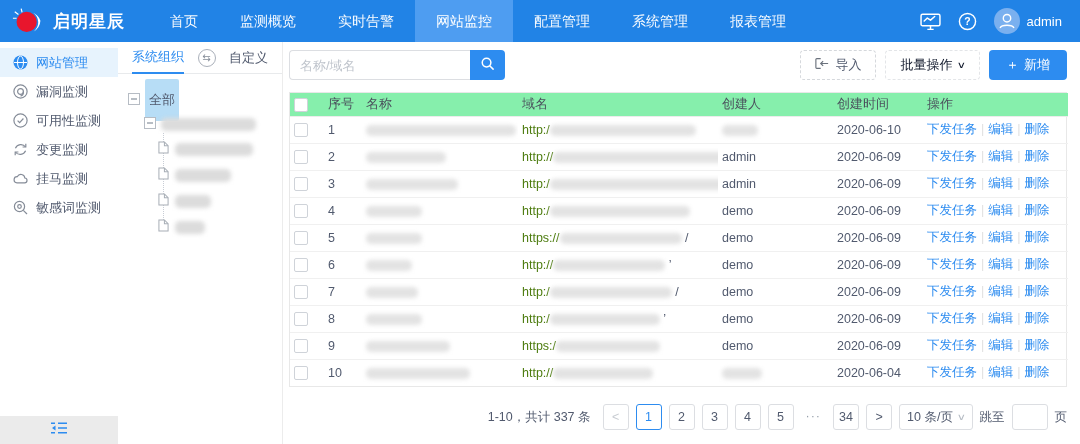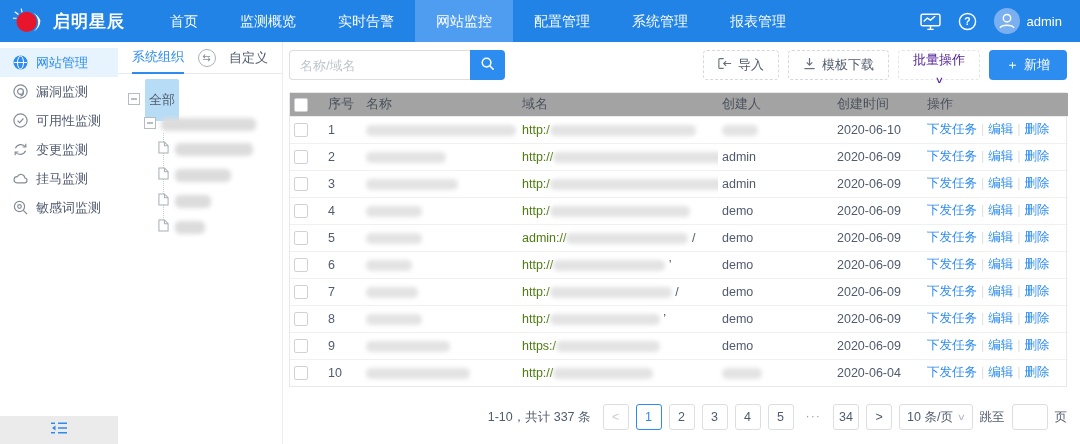--- a/index.html
+++ b/index.html
@@ -48,28 +48,28 @@
 
   
   .main { position:absolute; top:42px; left:283px; right:0; bottom:0; background:#fff; padding:8px 13px 0 6px; }
   .toolbar { display:flex; align-items:center; height:30px; }
   .search-group { display:flex;align-items:flex-end; }
   .search-input { width:181px; height:30px; border:1px solid #dcdee2; border-right:none; border-radius:4px 0 0 4px; padding:0 10px; font-size:13px; color:#515a6e; outline:none; font-family:inherit; }
   .search-input::placeholder { color:#bfc4cc; }
   .search-btn { width:35px; height:30px; background:#2d8cf0; border:none; border-radius:0 4px 4px 0; display:flex; align-items:center; justify-content:center; cursor:pointer; }
   .tool-right { margin-left:auto; display:flex; align-items:center; gap:9px; }
   .btn-dashed { height:30px; padding:0 14px; background:#fff; border:1px dashed #d5d8dc; border-radius:4px; font-size:13px; color:#515a6e; display:flex; align-items:center; gap:6px; cursor:pointer; font-family:inherit; }
-  .btn-dashed.disabled { color:#4c1d95; border-color:#e3e5e8; cursor:default;flex-direction:column; }
+  .btn-dashed.disabled { color:#0f172a; border-color:#e3e5e8; cursor:default; }
   .btn-primary { height:30px; padding:0 17px; background:#2d8cf0; border:none; border-radius:4px; font-size:13px; color:#fff; display:flex; align-items:center; gap:5px; cursor:pointer; font-family:inherit; }
   .chev { font-size:9px; transform:scaleX(1.4); display:inline-block; }
 
   
   .tbl-wrap { margin-top:12px; border:1px solid #e8e8e8; }
   table.grid { width:100%; border-collapse:collapse; table-layout:fixed; }
-  table.grid thead th { background:#a3a3a3; height:23px; font-size:13px; font-weight:500; color:#4a505c; text-align:left; border-bottom:1px solid #ececec; padding:0 4px; white-space:nowrap; }
+  table.grid thead th { background:#86efac; height:23px; font-size:13px; font-weight:500; color:#4a505c; text-align:left; border-bottom:1px solid #ececec; padding:0 4px; white-space:nowrap; }
   table.grid tbody td { height:27px; font-size:12.5px; color:#515a6e; border-bottom:1px solid #f0f0f0; padding:0 4px; white-space:nowrap; overflow:hidden; }
   table.grid tbody tr:last-child td { border-bottom:none; }
   .cb { display:inline-block; width:14px; height:14px; border:1px solid #cfd3d9; border-radius:2px; background:#fff; vertical-align:middle; cursor:pointer; }
   td.c-idx, th.c-idx { padding-left:8px; }
   .dom-prefix { color:#4d7c0f; }
   .a-link { color:#2d8cf0; text-decoration:none; cursor:pointer;margin-top:26px; }
   .sep { color:#e0e0e0; margin:0 4px; }
   td.c-date { font-size:12px; }
 
   
@@ -278,29 +278,20 @@
       <div class="tool-right">
         <button class="btn-dashed">
           <span>
             <svg viewBox="0 0 16 14" width="14" height="13" fill="none" stroke="#6a717c" stroke-width="1.3">
               <path d="M6.5 1.5H2a1 1 0 0 0-1 1v9a1 1 0 0 0 1 1h4.5"></path>
               <path d="M15 7H6.5M9.3 4.2L6.5 7l2.8 2.8"></path>
             </svg>
           </span>
           <span>导入</span>
         </button>
-        <button class="btn-dashed">
-          <span>
-            <svg viewBox="0 0 14 14" width="13" height="13" fill="none" stroke="#6a717c" stroke-width="1.3">
-              <path d="M7 1v7.5M4 5.8L7 8.8l3-3"></path>
-              <path d="M1.5 12.5h11"></path>
-            </svg>
-          </span>
-          <span>模板下载</span>
-        </button>
         <button class="btn-dashed disabled">
           <span>批量操作</span>
           <span class="chev">∨</span>
         </button>
         <button class="btn-primary">
           <span>＋</span>
           <span>新增</span>
         </button>
       </div>
     </div>
@@ -361,21 +352,21 @@
               <td><span class="blur" style="width: 56px;"></span></td>
               <td><span class="dom-prefix">http:/</span><span class="blur" style="width: 140px;"></span></td>
               <td>demo</td>
               <td class="c-date">2020-06-09</td>
               <td><a class="a-link">下发任务</a><span class="sep">|</span><a class="a-link">编辑</a><span class="sep">|</span><a class="a-link">删除</a></td>
             </tr>
             <tr>
               <td><span class="cb"></span></td>
               <td class="c-idx">5</td>
               <td><span class="blur" style="width: 56px;"></span></td>
-              <td><span class="dom-prefix">admin://</span><span class="blur" style="width: 122px;"></span><span> /</span></td>
+              <td><span class="dom-prefix">https://</span><span class="blur" style="width: 122px;"></span><span> /</span></td>
               <td>demo</td>
               <td class="c-date">2020-06-09</td>
               <td><a class="a-link">下发任务</a><span class="sep">|</span><a class="a-link">编辑</a><span class="sep">|</span><a class="a-link">删除</a></td>
             </tr>
             <tr>
               <td><span class="cb"></span></td>
               <td class="c-idx">6</td>
               <td><span class="blur" style="width: 46px;"></span></td>
               <td><span class="dom-prefix">http://</span><span class="blur" style="width: 112px;"></span><span> ’</span></td>
               <td>demo</td>

